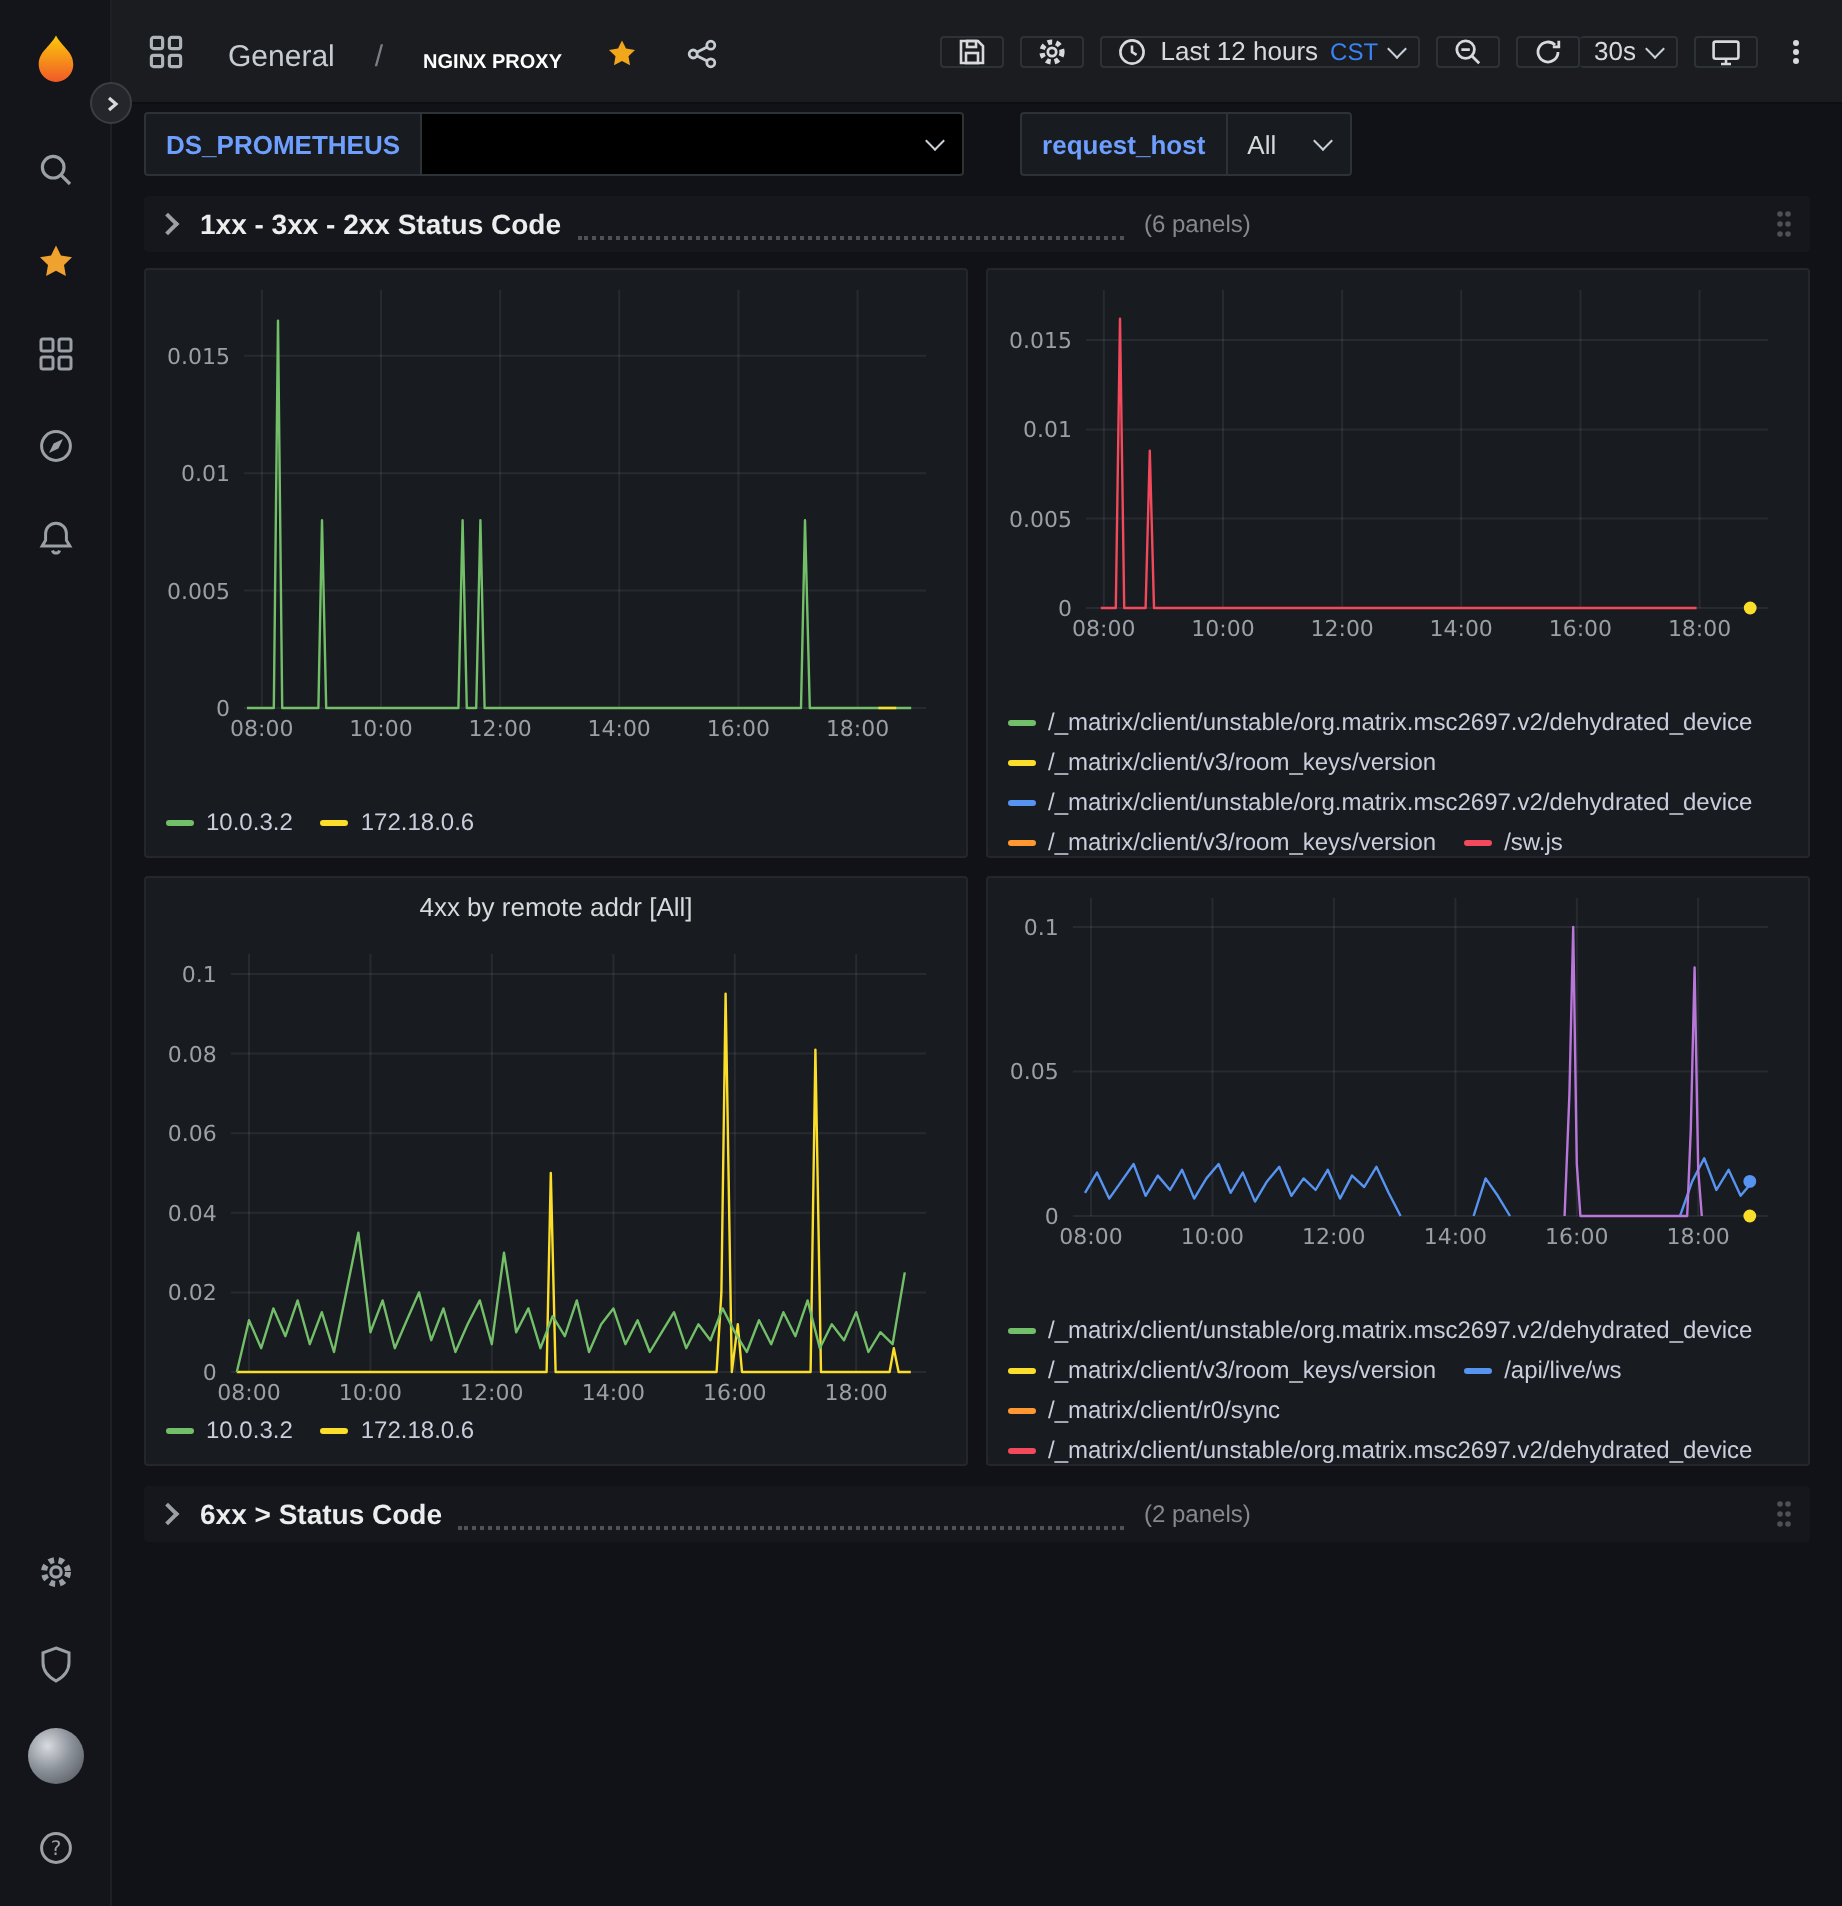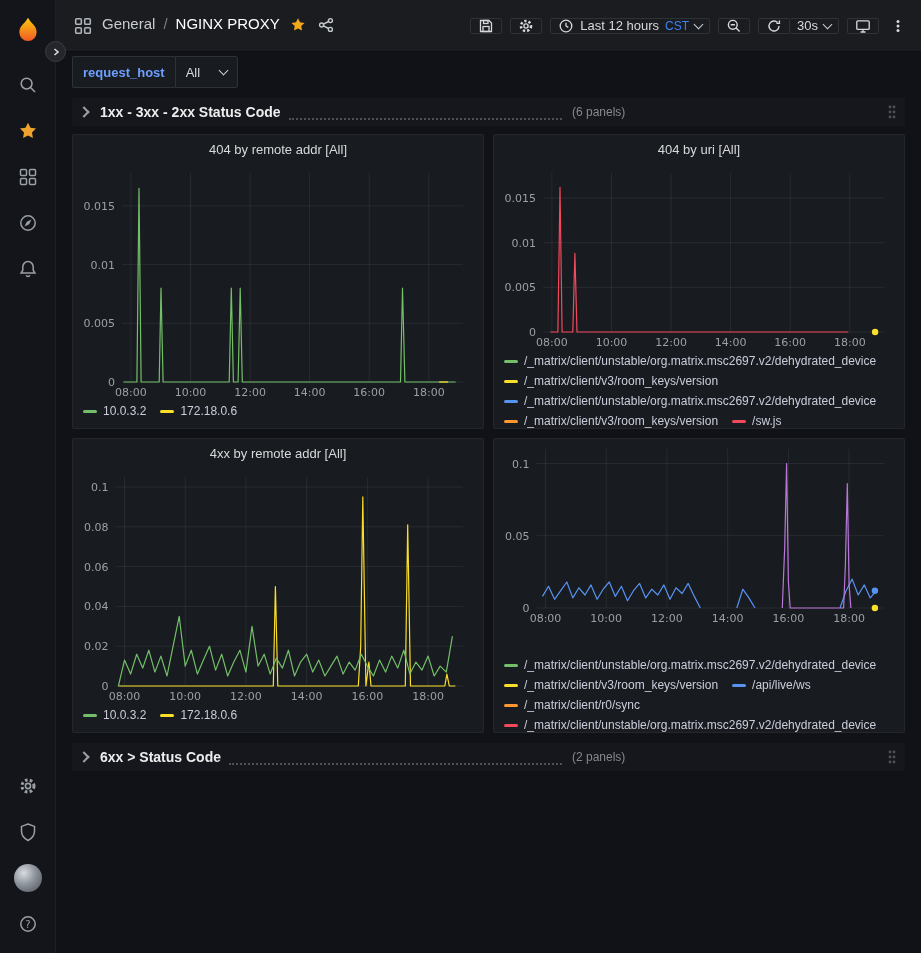--- a/index.html
+++ b/index.html
@@ -13,24 +13,24 @@
 .side-icon svg{display:block}
 .side-bottom{margin-top:auto;display:flex;flex-direction:column;align-items:center}
 .avatar{width:28px;height:28px;border-radius:50%;background:radial-gradient(circle at 35% 32%,#d8dbdf 0%,#8d939b 45%,#4a4e55 100%);cursor:pointer}
 .nav-expand{position:absolute;left:45px;top:41px;width:21px;height:21px;border-radius:50%;background:#24262b;border:1px solid #3a3d42;color:#d8d9da;display:flex;align-items:center;justify-content:center;cursor:pointer;z-index:10;padding:0}
 
 
 .main{margin-left:56px;height:100%;display:flex;flex-direction:column}
 
 
 .topbar{height:52px;background:#1a1c20;border-bottom:1px solid #0d0e11;display:flex;align-items:center;padding:0 12px 0 16px;flex:0 0 auto}
-.breadcrumb{display:flex;align-items:flex-start;gap:8px;flex:1 1 auto;min-width:0}
+.breadcrumb{display:flex;align-items:flex-end;gap:20px;flex:1 1 auto;min-width:0}
 .breadcrumb .crumb-section{color:#c7ccd1;font-size:15px;cursor:pointer}
 .breadcrumb .crumb-sep{color:#7b7f85;font-size:15px}
-.breadcrumb .crumb-title{color:#ffffff;font-size:15px;font-weight:400;cursor:pointer}
+.breadcrumb .crumb-title{color:#ffffff;font-size:10px;font-weight:700;cursor:pointer}
 .icon-btn{display:flex;align-items:center;justify-content:center;background:none;border:none;color:#d8d9da;cursor:pointer;padding:2px}
 .tb-actions{display:flex;align-items:center;gap:8px;flex:0 0 auto}
 .tb-btn{height:16px;min-width:32px;padding:0 7px;border:1px solid #2c3235;border-radius:2px;display:flex;align-items:center;justify-content:center;gap:6px;background:transparent;color:#d8d9da;font-size:13px;cursor:pointer;white-space:nowrap}
 .tb-group{display:flex;align-items:center}
 .tb-group .tb-btn+.tb-btn{border-left:none}
 .tb-btn .tz{font-size:12px;color:#3b82f6}
 .kebab-btn{border:none;background:none;height:32px;width:22px;display:flex;align-items:center;justify-content:center;cursor:pointer;color:#d8d9da;padding:0}
 
 
 .varbar{height:44px;display:flex;align-items:center;padding:4px 16px 8px;gap:28px;flex:0 0 auto}
@@ -221,20 +221,26 @@
             <circle cx="8" cy="3.5" r="1.5"></circle>
             <circle cx="8" cy="8" r="1.5"></circle>
             <circle cx="8" cy="12.5" r="1.5"></circle>
           </svg>
       </button>
     </div>
   </header>
 
   <div class="varbar">
     <div class="var-group">
+      <div class="var-label">DS_PROMETHEUS</div>
+      <div class="var-select black">
+        <span class="chev"></span>
+      </div>
+    </div>
+    <div class="var-group">
       <div class="var-label">request_host</div>
       <div class="var-select">
         <span>All</span>
         <span class="chev"></span>
       </div>
     </div>
   </div>
 
   <div class="dash">
 
@@ -253,21 +259,20 @@
             <circle cx="7" cy="8" r="1.4"></circle>
             <circle cx="3" cy="13" r="1.4"></circle>
             <circle cx="7" cy="13" r="1.4"></circle>
           </svg>
       </span>
     </div>
 
 
     <div class="panel-grid">
       <div class="panel">
-        <div class="panel-title">404 by remote addr [All]</div>
         <div class="chart">
             <svg width="398" height="237">
               <line class="grid" x1="51.9" y1="10" x2="51.9" y2="219"></line>
               <text class="tick" text-anchor="middle" x="51.9" y="233">08:00</text>
               <line class="grid" x1="111.5" y1="10" x2="111.5" y2="219"></line>
               <text class="tick" text-anchor="middle" x="111.5" y="233">10:00</text>
               <line class="grid" x1="171.1" y1="10" x2="171.1" y2="219"></line>
               <text class="tick" text-anchor="middle" x="171.1" y="233">12:00</text>
               <line class="grid" x1="230.6" y1="10" x2="230.6" y2="219"></line>
               <text class="tick" text-anchor="middle" x="230.6" y="233">14:00</text>
@@ -292,21 +297,20 @@
               <span class="lmark" style="background: rgb(115, 191, 105);"></span>
               <span class="llabel">10.0.3.2</span>
             </div>
             <div class="legend-item">
               <span class="lmark" style="background: rgb(250, 222, 42);"></span>
               <span class="llabel">172.18.0.6</span>
             </div>
           </div>
       </div>
       <div class="panel">
-        <div class="panel-title">404 by uri [All]</div>
         <div class="chart">
             <svg width="398" height="187">
               <line class="grid" x1="51.9" y1="10" x2="51.9" y2="169"></line>
               <text class="tick" text-anchor="middle" x="51.9" y="183">08:00</text>
               <line class="grid" x1="111.5" y1="10" x2="111.5" y2="169"></line>
               <text class="tick" text-anchor="middle" x="111.5" y="183">10:00</text>
               <line class="grid" x1="171.1" y1="10" x2="171.1" y2="169"></line>
               <text class="tick" text-anchor="middle" x="171.1" y="183">12:00</text>
               <line class="grid" x1="230.6" y1="10" x2="230.6" y2="169"></line>
               <text class="tick" text-anchor="middle" x="230.6" y="183">14:00</text>

